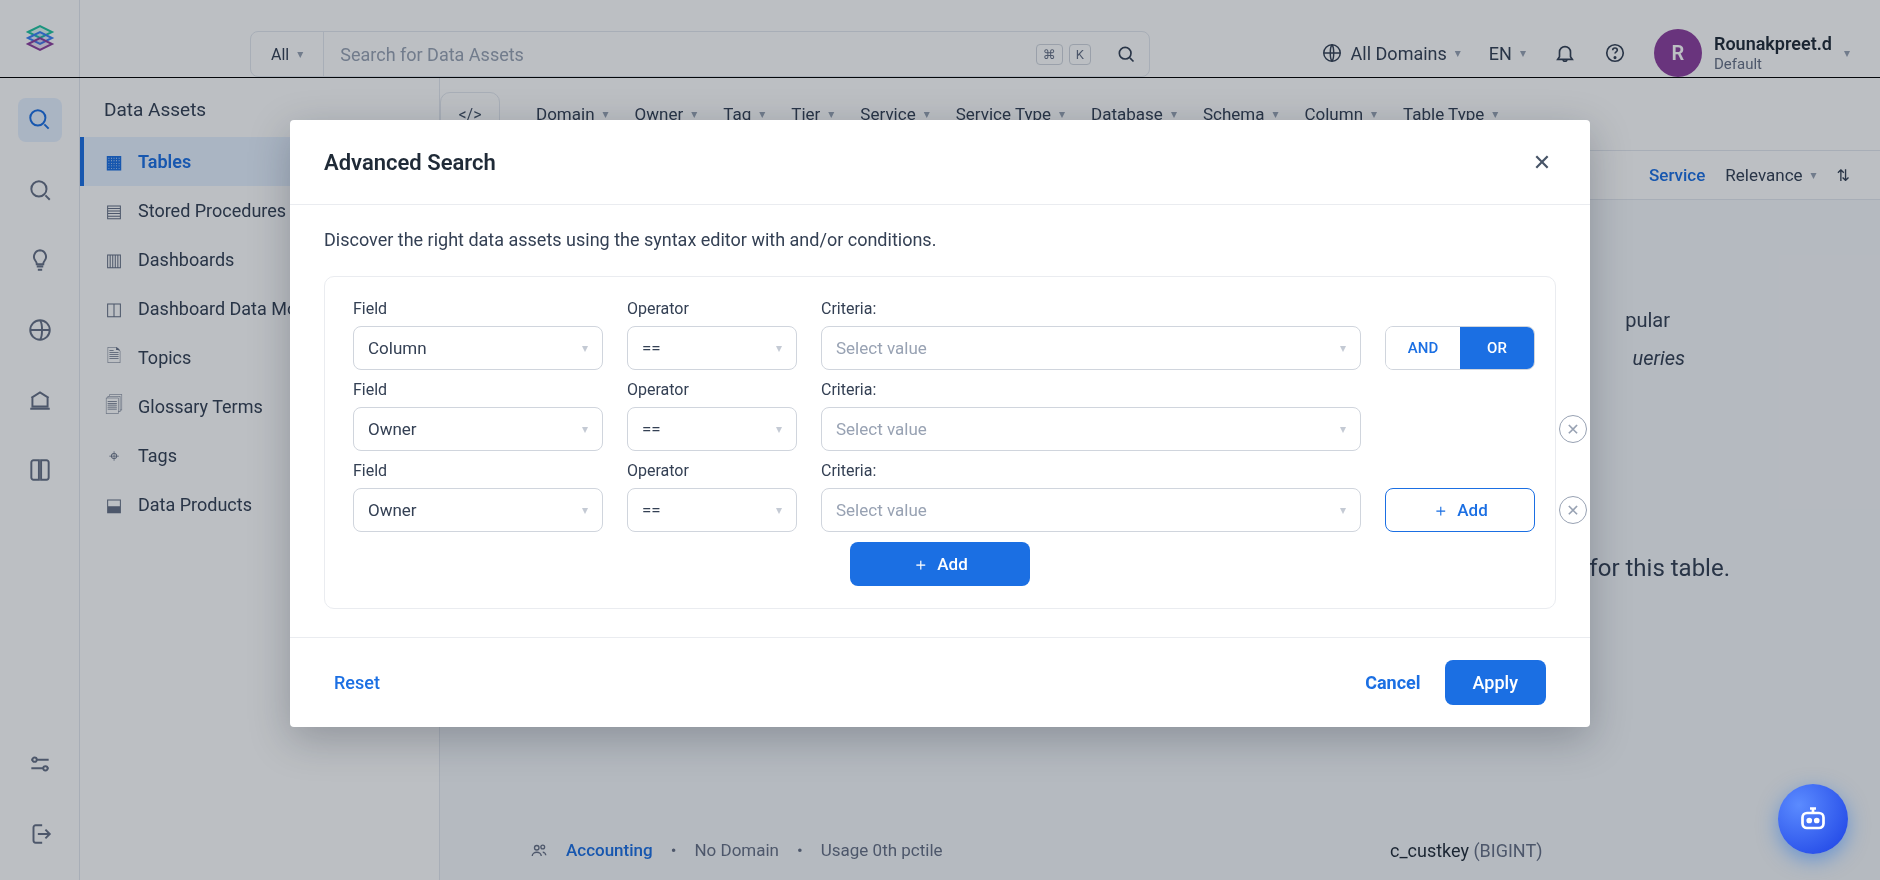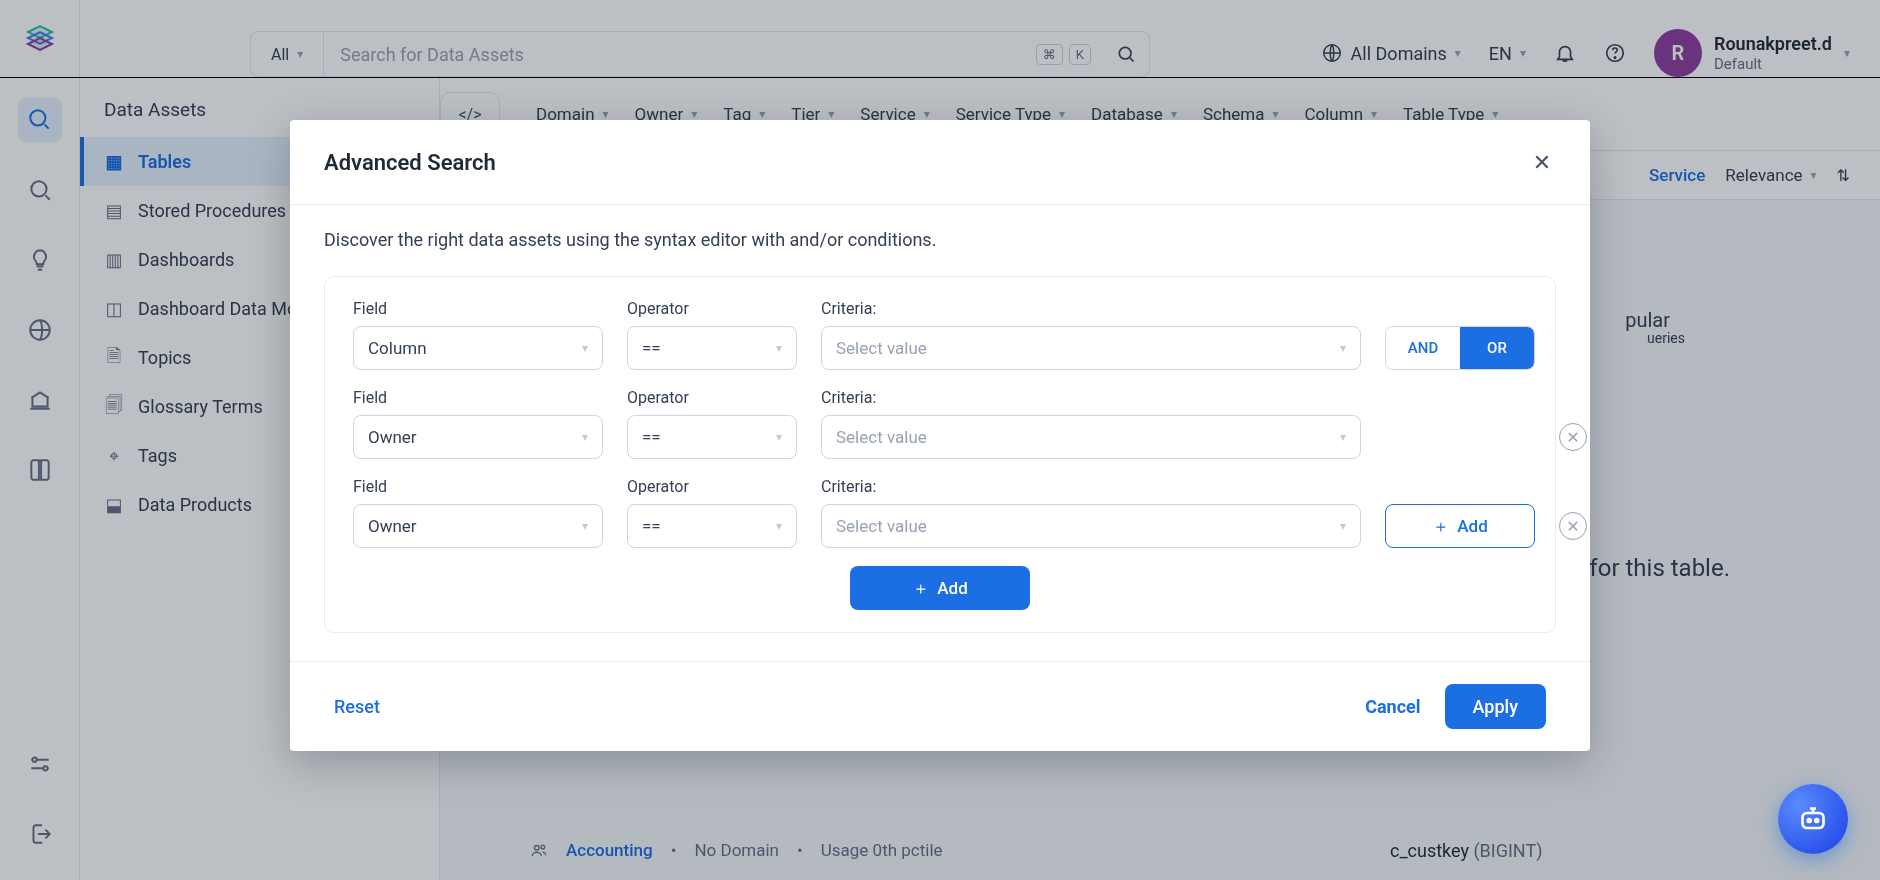--- a/index.html
+++ b/index.html
@@ -47,37 +47,37 @@
 .code-tab { width:60px; height:44px; border:1px solid #e3e8ef; border-radius:10px 10px 0 0; display:flex; align-items:center; justify-content:center; margin-left:0; background:#fff; color:#475467; margin-right:14px;}
 .filter-chip { display:flex; align-items:center; gap:8px; font-size:17px; color:#344054; padding:8px 4px; cursor:pointer;}
 .chev { font-size:12px; color:#98a2b3;}
 
 .result-bar { display:flex; align-items:center; padding:14px 30px; gap:20px; background:#fff; border-bottom:1px solid #e3e8ef; justify-content:flex-end;}
 .result-bar .adv { color:#1b6fe3; font-weight:500; font-size:17px;}
 .result-bar .rel { display:flex; align-items:center; gap:8px; font-size:17px; color:#344054;}
 
 
 .bg-popular { position:absolute; right:210px; top:230px; font-size:20px; color:#344054;}
-.bg-queries { position:absolute; right:195px; top:252px; font-size:14px; color:#344054;}
+.bg-queries { position:absolute; right:195px; top:268px; font-size:20px; color:#344054;font-style:italic;}
 .bg-table { position:absolute; right:150px; top:476px; font-size:24px; color:#344054;}
 .bg-col { position:absolute; left:1390px; top:840px; font-size:18px;}
 .bg-col .dt { color:#667085;}
 .bg-acc { position:absolute; left:530px; bottom:20px; display:flex; align-items:center; gap:18px; font-size:17px;}
 .bg-acc .link{ color:#1b6fe3; font-weight:500;}
 .bg-acc .gray{ color:#667085;}
 
 
 .overlay { position:absolute; inset:0; background:rgba(16,24,40,0.28); display:flex; align-items:flex-start; justify-content:center; padding-top:120px; z-index:100;}
 .modal { width:1300px; background:#fff; border-radius:4px; box-shadow:0 12px 40px rgba(16,24,40,0.25); display:flex; flex-direction:column; }
 .m-head { display:flex; align-items:center; justify-content:space-between; padding:28px 34px; border-bottom:1px solid #eaecf0;}
 .m-title { font-size:22px; font-weight:600; color:#1f2a37;}
 .m-close { width:28px; height:28px; display:flex; align-items:center; justify-content:center; color:#475467; cursor:pointer; font-size:22px;}
 .m-desc { padding:24px 34px 8px; font-size:18px; color:#344054;}
 .builder { margin:18px 34px 28px; border:1px solid #eaecf0; border-radius:10px; padding:22px 28px;}
-.cond-row { display:grid; grid-template-columns: 250px 170px 540px 150px 40px; gap:24px; align-items:end; margin-bottom:18px;}
+.cond-row { display:grid; grid-template-columns: 250px 170px 540px 150px 40px; gap:24px; align-items:end; margin-bottom:10px;}
 .cond-label { font-size:16px; color:#344054; margin-bottom:8px;}
 .select-box { height:44px; border:1px solid #d0d5dd; border-radius:8px; display:flex; align-items:center; justify-content:space-between; padding:0 14px; font-size:17px; color:#344054; background:#fff; cursor:pointer;}
 .select-box.ph { color:#98a2b3;}
 .select-arrow { color:#c4cad4; font-size:12px;}
 .boolean-toggle { display:flex; border:1px solid #d0d5dd; border-radius:8px; overflow:hidden; height:44px;}
 .bt-seg { flex:1; display:flex; align-items:center; justify-content:center; font-size:15px; font-weight:500; cursor:pointer; padding:0 12px;}
 .bt-seg.and { color:#1b6fe3; background:#fff;}
 .bt-seg.or { background:#1b6fe3; color:#fff;}
 .rm-btn { width:28px; height:28px; border:1.5px solid #98a2b3; border-radius:50%; display:flex; align-items:center; justify-content:center; color:#98a2b3; cursor:pointer; font-size:16px; margin-bottom:8px;}
 .add-btn { height:44px; border:1px solid #1b6fe3; color:#1b6fe3; border-radius:8px; display:flex; align-items:center; justify-content:center; gap:8px; font-size:17px; font-weight:500; background:#fff; cursor:pointer; padding:0 20px;}

